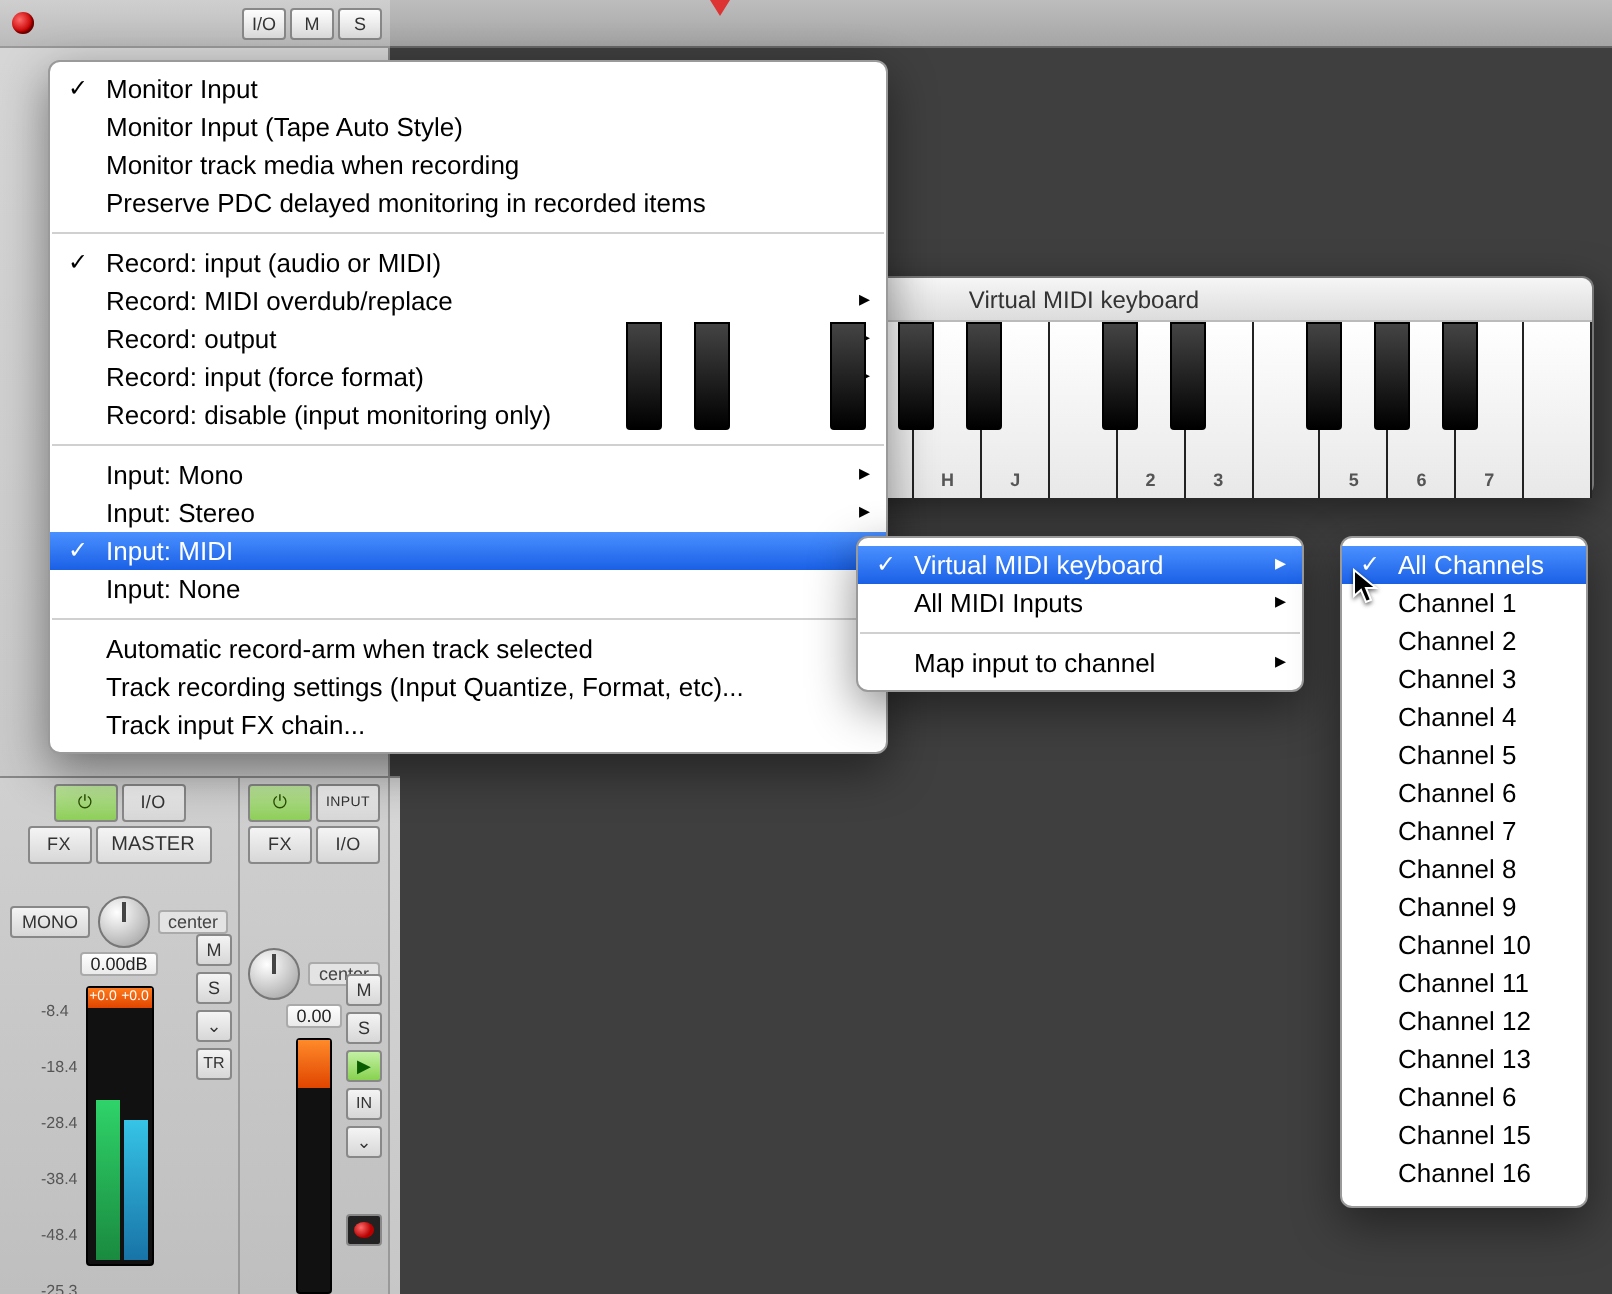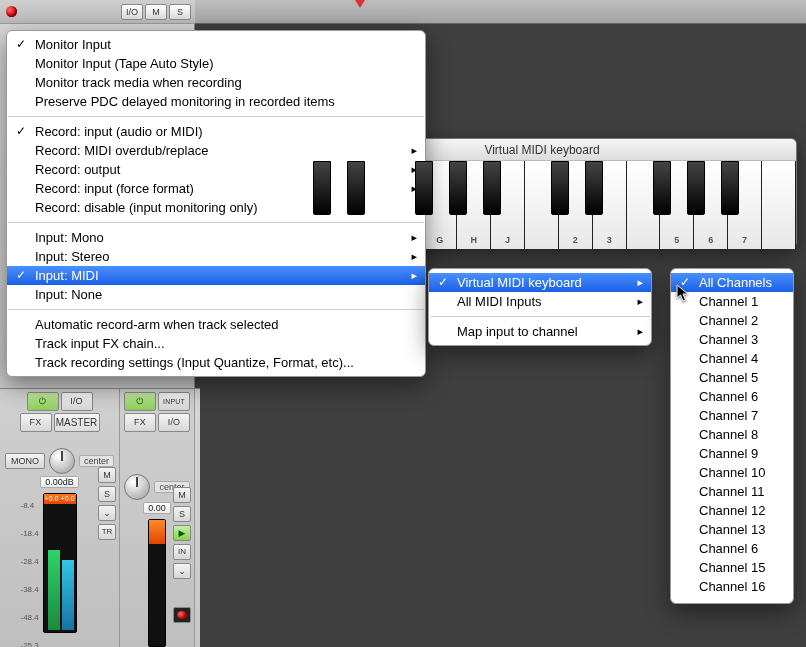--- a/index.html
+++ b/index.html
@@ -18,21 +18,21 @@
   .tinybtn { height:16px; min-width:22px; font-size:9px; line-height:14px; text-align:center; background:linear-gradient(#fdfdfd,#dcdcdc); border:1px solid #888; border-radius:2px; color:#333; padding:0 3px;}
 
   
   .mixer { position:absolute; left:0; top:388px; width:200px; height:259px; background:linear-gradient(#d7d7d7,#c7c7c7); border-top:1px solid #888;}
   .channel { position:absolute; top:0; bottom:0; background:linear-gradient(#d0d0d0,#bfbfbf); border-right:1px solid #999; display:flex; flex-direction:column; align-items:center; padding-top:3px; gap:2px;}
   .ch1 { left:0; width:120px; }
   .ch2 { left:120px; width:75px;}
   .btn-row { display:flex; gap:2px; }
   .ch-btn { width:32px; height:19px; font-size:9px; line-height:17px; text-align:center; background:linear-gradient(#f4f4f4,#d7d7d7); border:1px solid #888; border-radius:2px; color:#333; letter-spacing:0.2px;}
   .ch-btn.green { background:linear-gradient(#bfe89e,#8fcf5a); color:#2a4d00;}
-  .ch-label { width:46px; height:19px; font-size:10px; line-height:17px; text-align:center; background:linear-gradient(#f4f4f4,#dcdcdc); border:1px solid #888; border-radius:2px; color:#333;}
+  .ch-label { width:58px; height:19px; font-size:10px; line-height:17px; text-align:center; background:linear-gradient(#f4f4f4,#dcdcdc); border:1px solid #888; border-radius:2px; color:#333;}
   .mono-btn { width:40px; height:16px; font-size:9px; line-height:14px; text-align:center; background:linear-gradient(#f4f4f4,#d7d7d7); border:1px solid #888; border-radius:2px; color:#333;}
   .knob { width:26px; height:26px; border-radius:50%; background:radial-gradient(circle at 35% 30%, #fff, #c2c2c2 60%, #999 100%); border:1px solid #777; position:relative;}
   .knob::after { content:""; position:absolute; left:50%; top:2px; width:2px; height:10px; background:#444; transform:translateX(-50%);}
   .pan-lbl { font-size:9px; color:#444; background:#e3e3e3; border:1px solid #aaa; border-radius:2px; padding:0 4px;}
   .db-lbl { font-size:9px; color:#222; background:linear-gradient(#fefefe,#eaeaea); border:1px solid #aaa; border-radius:2px; padding:0 4px;}
   .meter { position:relative; width:34px; height:140px; background:#111; border:1px solid #000; border-radius:2px; margin-top:3px;}
   .meter .over { position:absolute; top:0; left:0; right:0; height:10px; background:linear-gradient(#ff7a1a,#e04500); font-size:7px; color:#fff; display:flex;}
   .meter .over span{ flex:1; text-align:center; line-height:10px;}
   .meter .bar { position:absolute; bottom:2px; width:12px; background:linear-gradient(#2fd36a,#1a8a3f); left:4px; height:80px;}
   .meter .bar.r { left:18px; height:70px; background:linear-gradient(#36c4e6,#1873a6);}
@@ -54,21 +54,21 @@
   
   .menu { position:absolute; background:#fff; border:1px solid #9a9a9a; border-radius:6px; box-shadow: 0 8px 24px rgba(0,0,0,.45); padding:4px 0; font-size:13px; color:#000;}
   .menu .item { position:relative; height:19px; line-height:19px; padding:0 20px 0 28px; white-space:nowrap;}
   .menu .item.sel { background:linear-gradient(#4a90ff,#1a60e6); color:#fff;}
   .menu .sep { height:1px; margin:5px 1px; background:#d0d0d0;}
   .menu .check::before { content:"✓"; position:absolute; left:9px; top:0; font-size:12px;}
   .menu .item.sel.check::before { color:#fff;}
   .menu .sub::after { content:"▸"; position:absolute; right:8px; top:0; font-size:11px; color:#000;}
   .menu .item.sel.sub::after { color:#fff;}
 
-  .menu1 { left:6px; top:30px; width:420px;}
+  .menu1 { left:24px; top:30px; width:420px;}
   .menu2 { left:428px; top:268px; width:224px;}
   .menu3 { left:670px; top:268px; width:124px; padding-bottom:7px;}
 
   .cursor-arrow { position:absolute; left:676px; top:284px; width:14px; height:18px; z-index:60; pointer-events:none;}
   .cursor-arrow svg { filter: drop-shadow(0 1px 1px rgba(0,0,0,.6));}
 </style>
 </head>
 <body>
 
 <div class="workspace">
@@ -221,22 +221,22 @@
       <div class="item sub">Record: output</div>
       <div class="item sub">Record: input (force format)</div>
       <div class="item">Record: disable (input monitoring only)</div>
       <div class="sep"></div>
       <div class="item sub">Input: Mono</div>
       <div class="item sub">Input: Stereo</div>
       <div class="item check sub sel">Input: MIDI</div>
       <div class="item">Input: None</div>
       <div class="sep"></div>
       <div class="item">Automatic record-arm when track selected</div>
+      <div class="item">Track recording settings (Input Quantize, Format, etc)...</div>
       <div class="item">Track input FX chain...</div>
-      <div class="item">Track recording settings (Input Quantize, Format, etc)...</div>
     </div>
   <div class="menu menu2" id="menu2">
       <div class="item check sub sel">Virtual MIDI keyboard</div>
       <div class="item sub">All MIDI Inputs</div>
       <div class="sep"></div>
       <div class="item sub">Map input to channel</div>
     </div>
   <div class="menu menu3" id="menu3">
       <div class="item check sel">All Channels</div>
       <div class="item">Channel 1</div>

